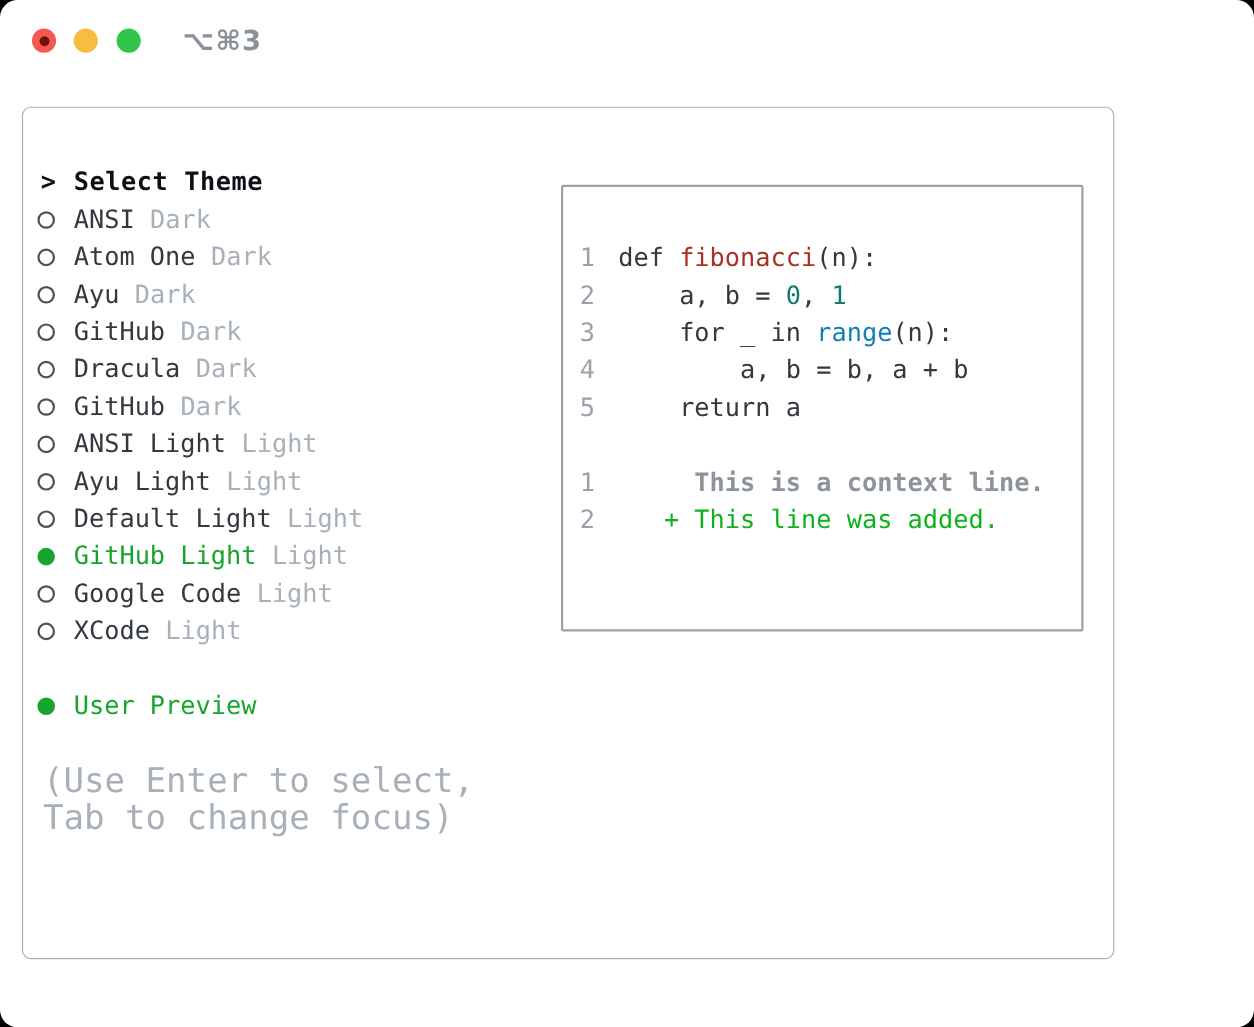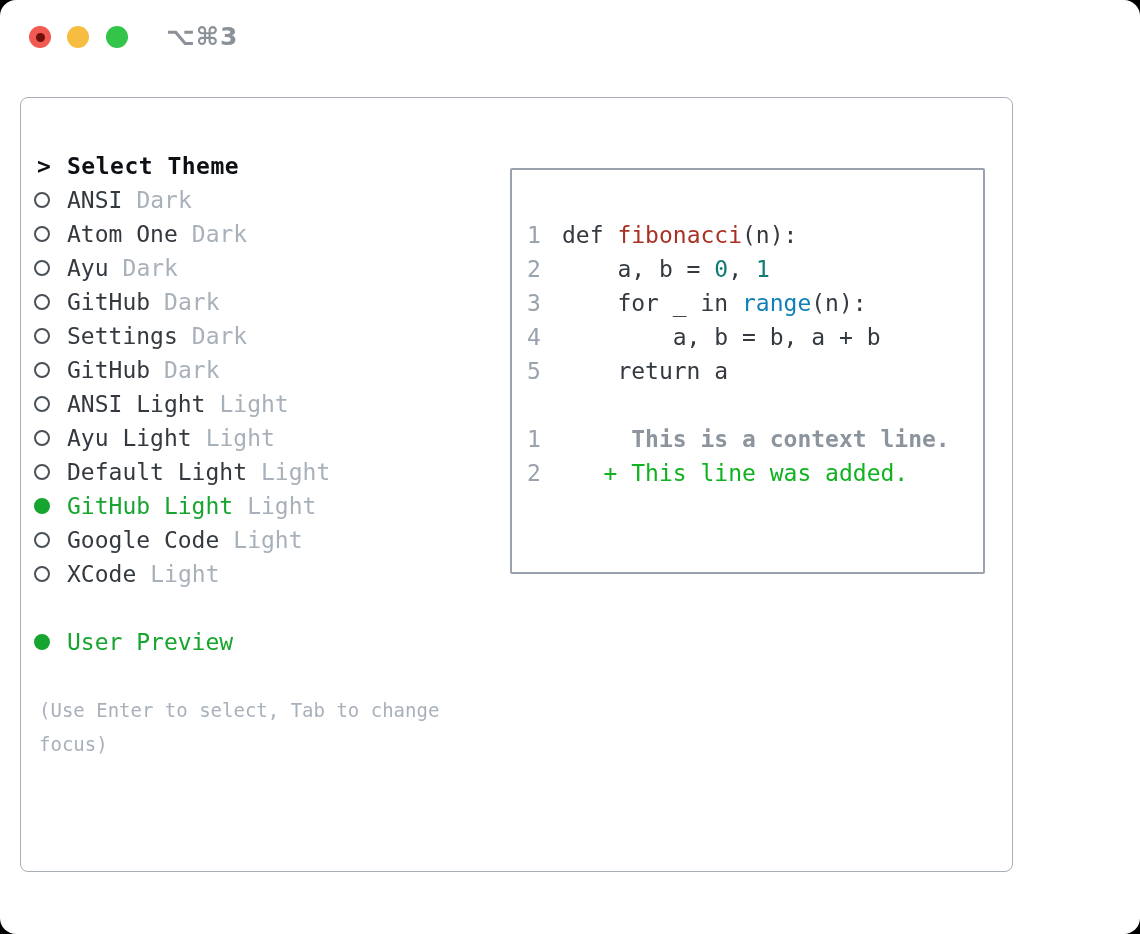--- a/index.html
+++ b/index.html
@@ -42,21 +42,21 @@
   .name.sel { color:var(--accent_green); }
   .tag { color:var(--muted_gray); margin-left:14px; white-space:pre; }
 
   .left-col  { position:absolute; left:12px; top:51px; }
   .right-col { position:absolute; left:480px; top:51px; }
 
   .spacer { height:34px; }
 
   .hint {
     margin-top:34px; padding-left:6px; width:440px;
-    font-size:19px; line-height:34px; color:var(--muted_gray);
+    font-size:31px; line-height:34px; color:var(--muted_gray);
   }
 
   
   .preview-box {
     margin-top:19px; margin-left:9px;
     width:475px; height:406px;
     border:2px solid var(--preview_border); border-radius:2px;
     padding:48px 0 0 15px; background:#fff; overflow:hidden;
   }
   .code-line { white-space:pre; height:34px; line-height:34px; font-size:23px; }
@@ -117,21 +117,21 @@
             <span class="bullet-cell">
               <span class="circle"></span>
             </span>
             <span class="name">GitHub</span>
             <span class="tag">Dark</span>
           </div>
           <div class="row">
             <span class="bullet-cell">
               <span class="circle"></span>
             </span>
-            <span class="name">Settings</span>
+            <span class="name">Dracula</span>
             <span class="tag">Dark</span>
           </div>
           <div class="row">
             <span class="bullet-cell">
               <span class="circle"></span>
             </span>
             <span class="name">GitHub</span>
             <span class="tag">Dark</span>
           </div>
           <div class="row">

